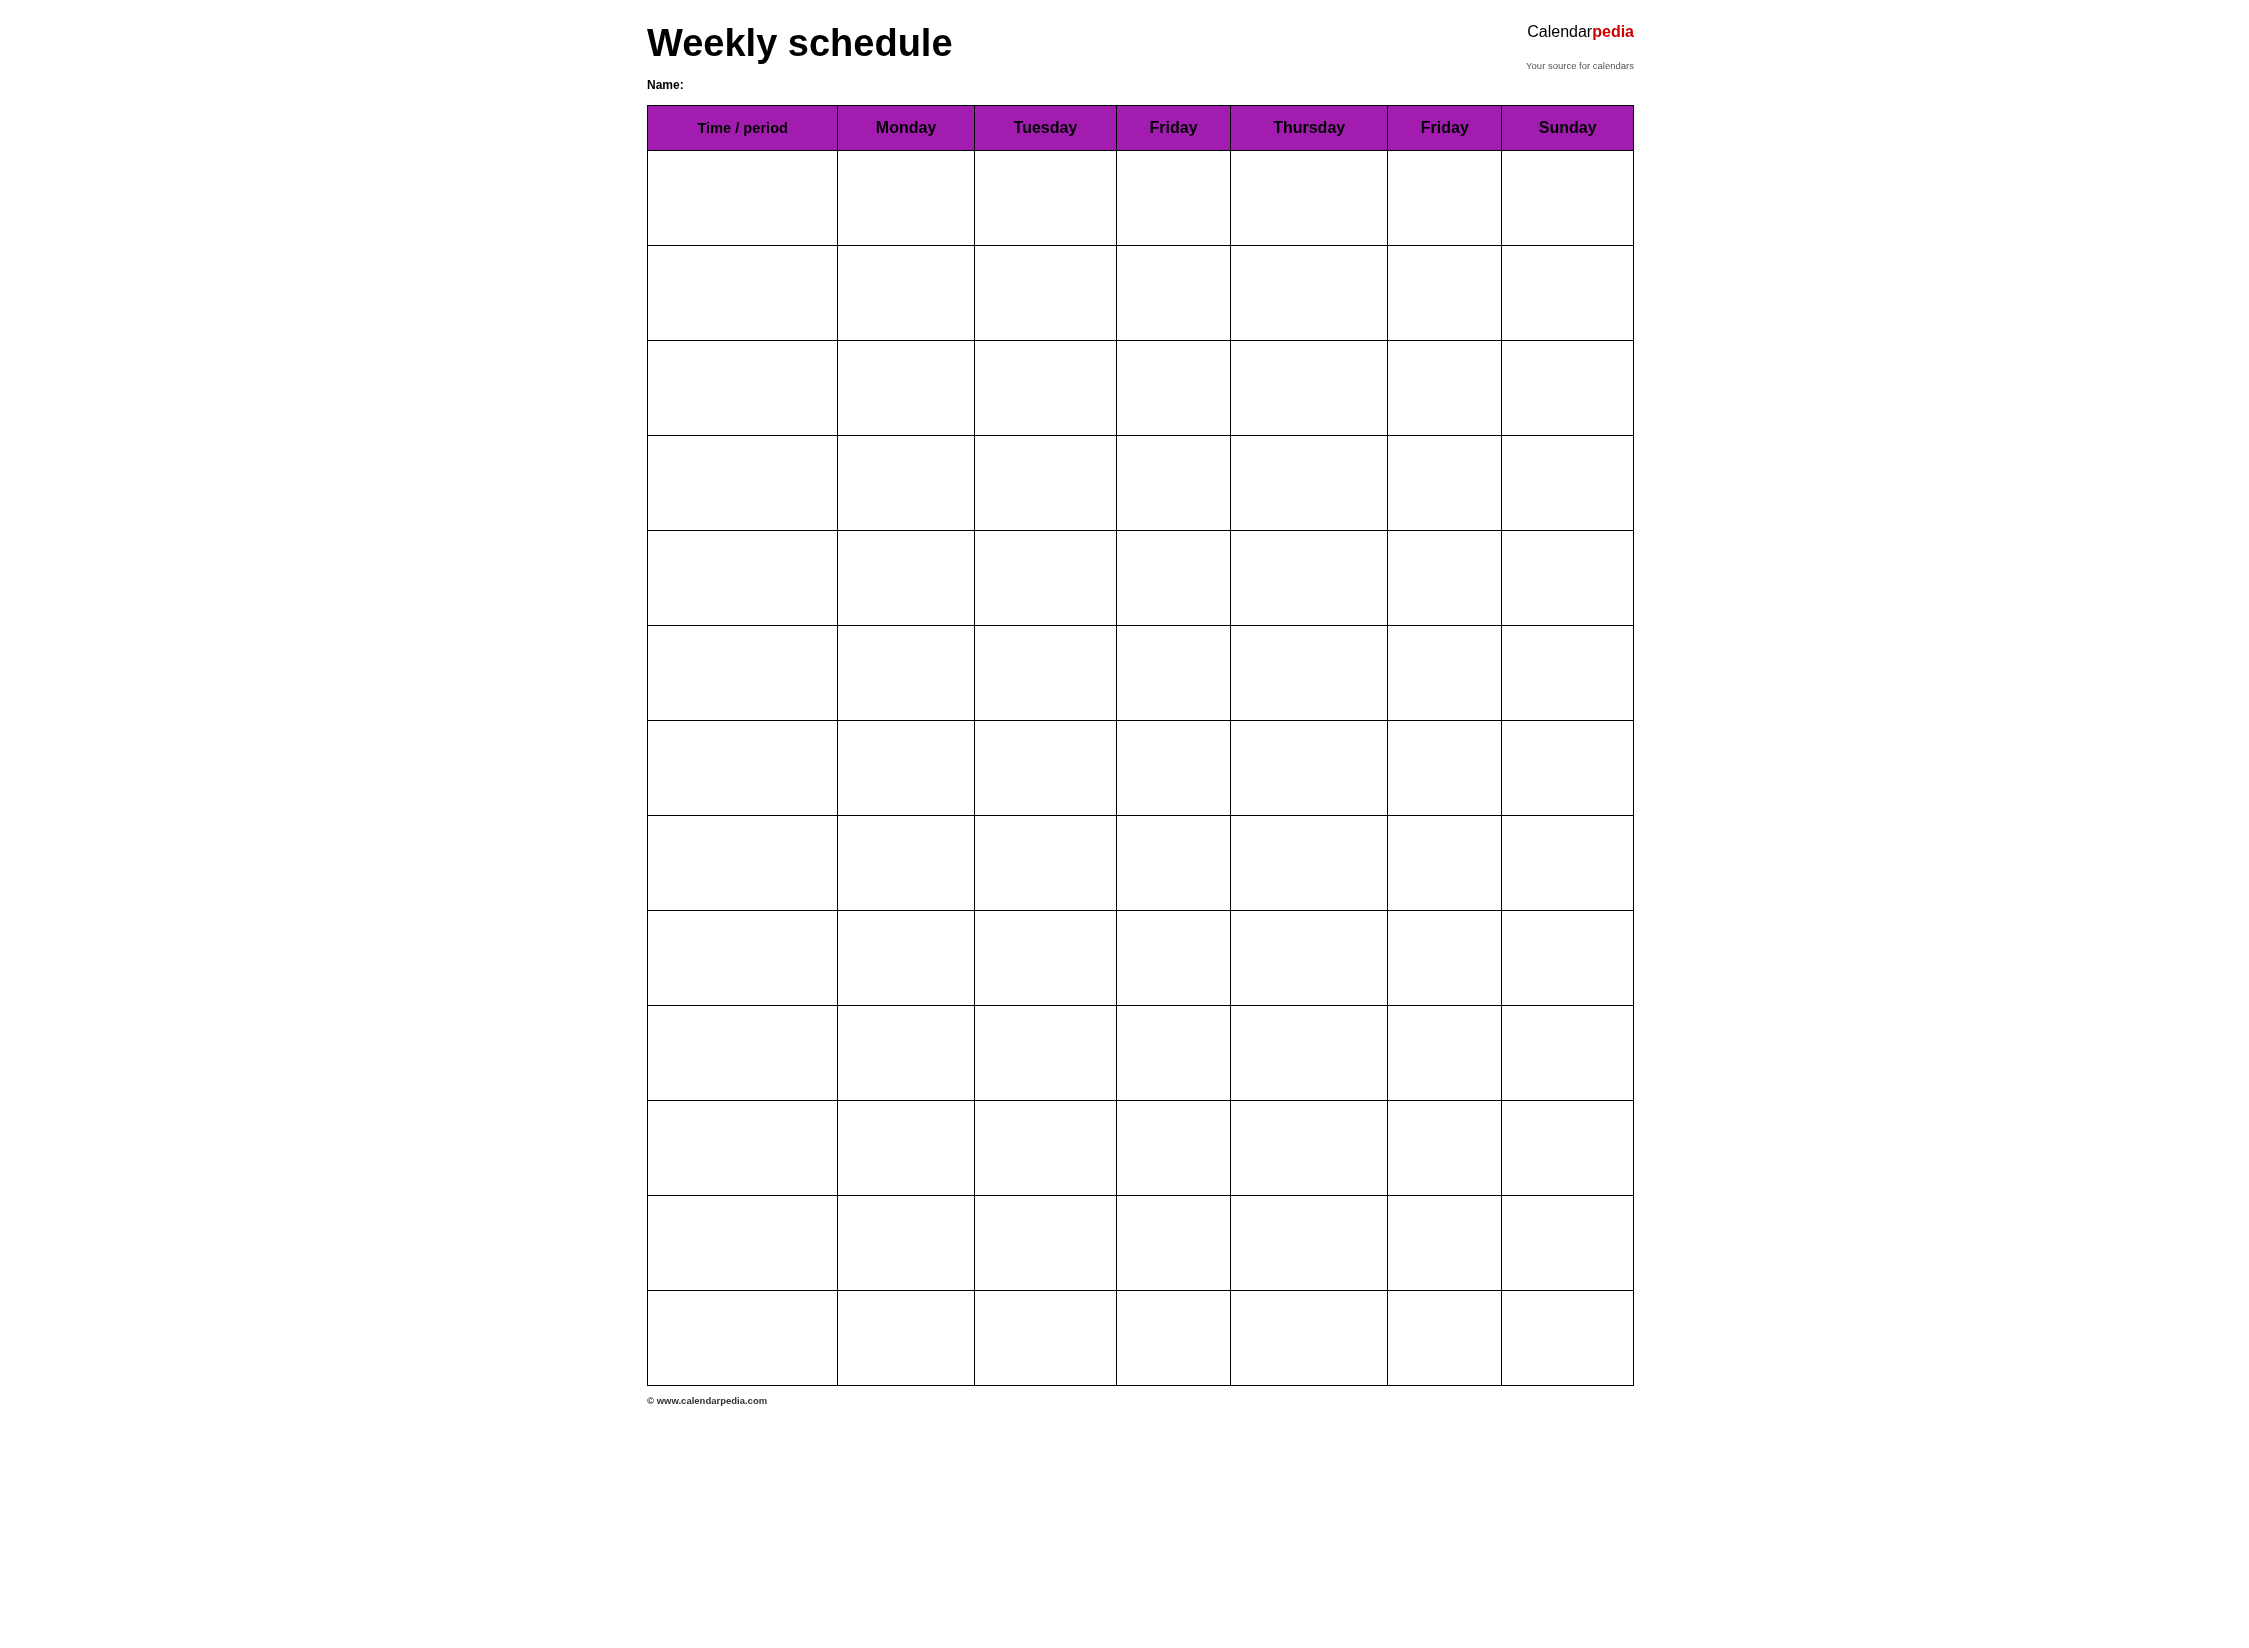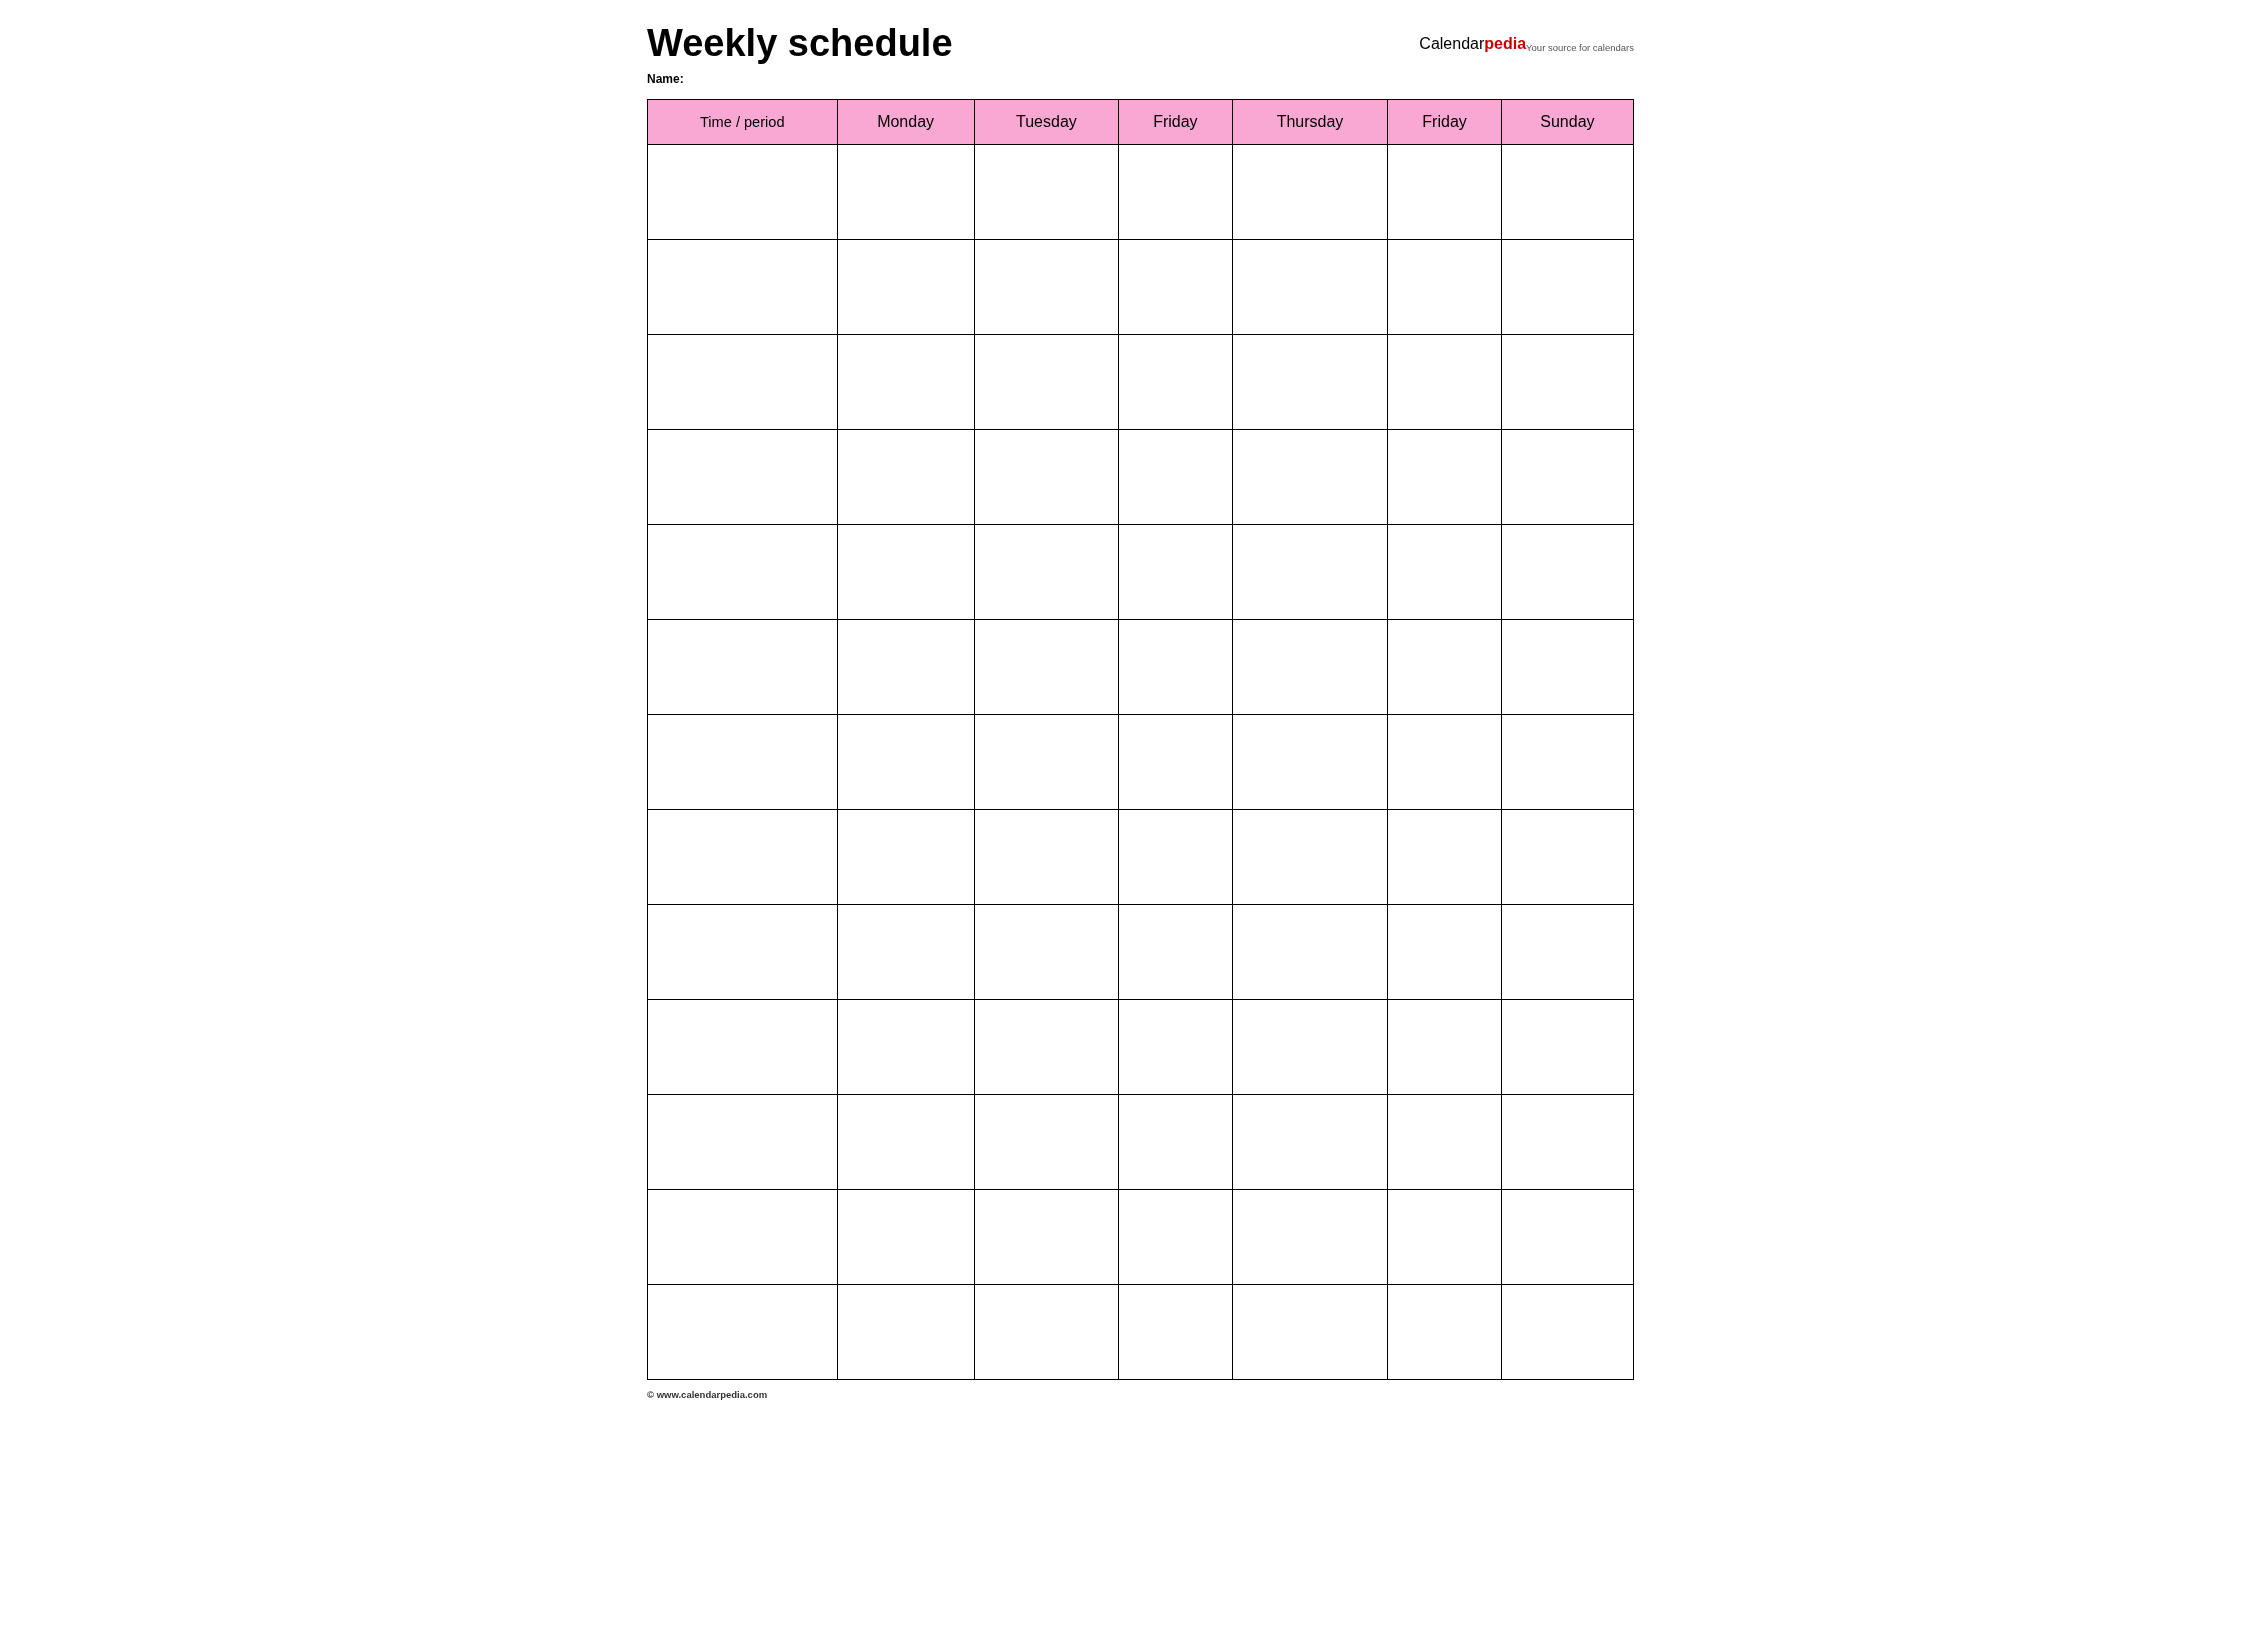--- a/index.html
+++ b/index.html
@@ -31,21 +31,21 @@
     .title {
       font-size: 38px;
       font-weight: bold;
       color: #000000;
       line-height: 1.1;
     }
 
     .logo-container {
       text-align: right;
       display: flex;
-      flex-direction: row;
+      flex-direction: column;
       align-items: flex-end;
     }
 
     .logo-text {
       font-size: 16px;
       font-weight: normal;
       color: #000000;
       letter-spacing: 0;
     }
 
@@ -77,23 +77,23 @@
       border: 1.5px solid #000000;
     }
 
     .schedule-table th,
     .schedule-table td {
       border: 0.7px solid #000000;
       padding: 0;
     }
 
     .schedule-table thead th {
-      background: #f9a8d4;
+      background: #a21caf;
       font-size: 16px;
-      font-weight: normal;
+      font-weight: bold;
       text-align: center;
       padding: 13px 7.3px;
       color: #000000;
       border: 1.1px solid #000000;
     }
 
     .schedule-table thead th:first-child {
       font-size: 14.6px;
       text-align: center;
     }

